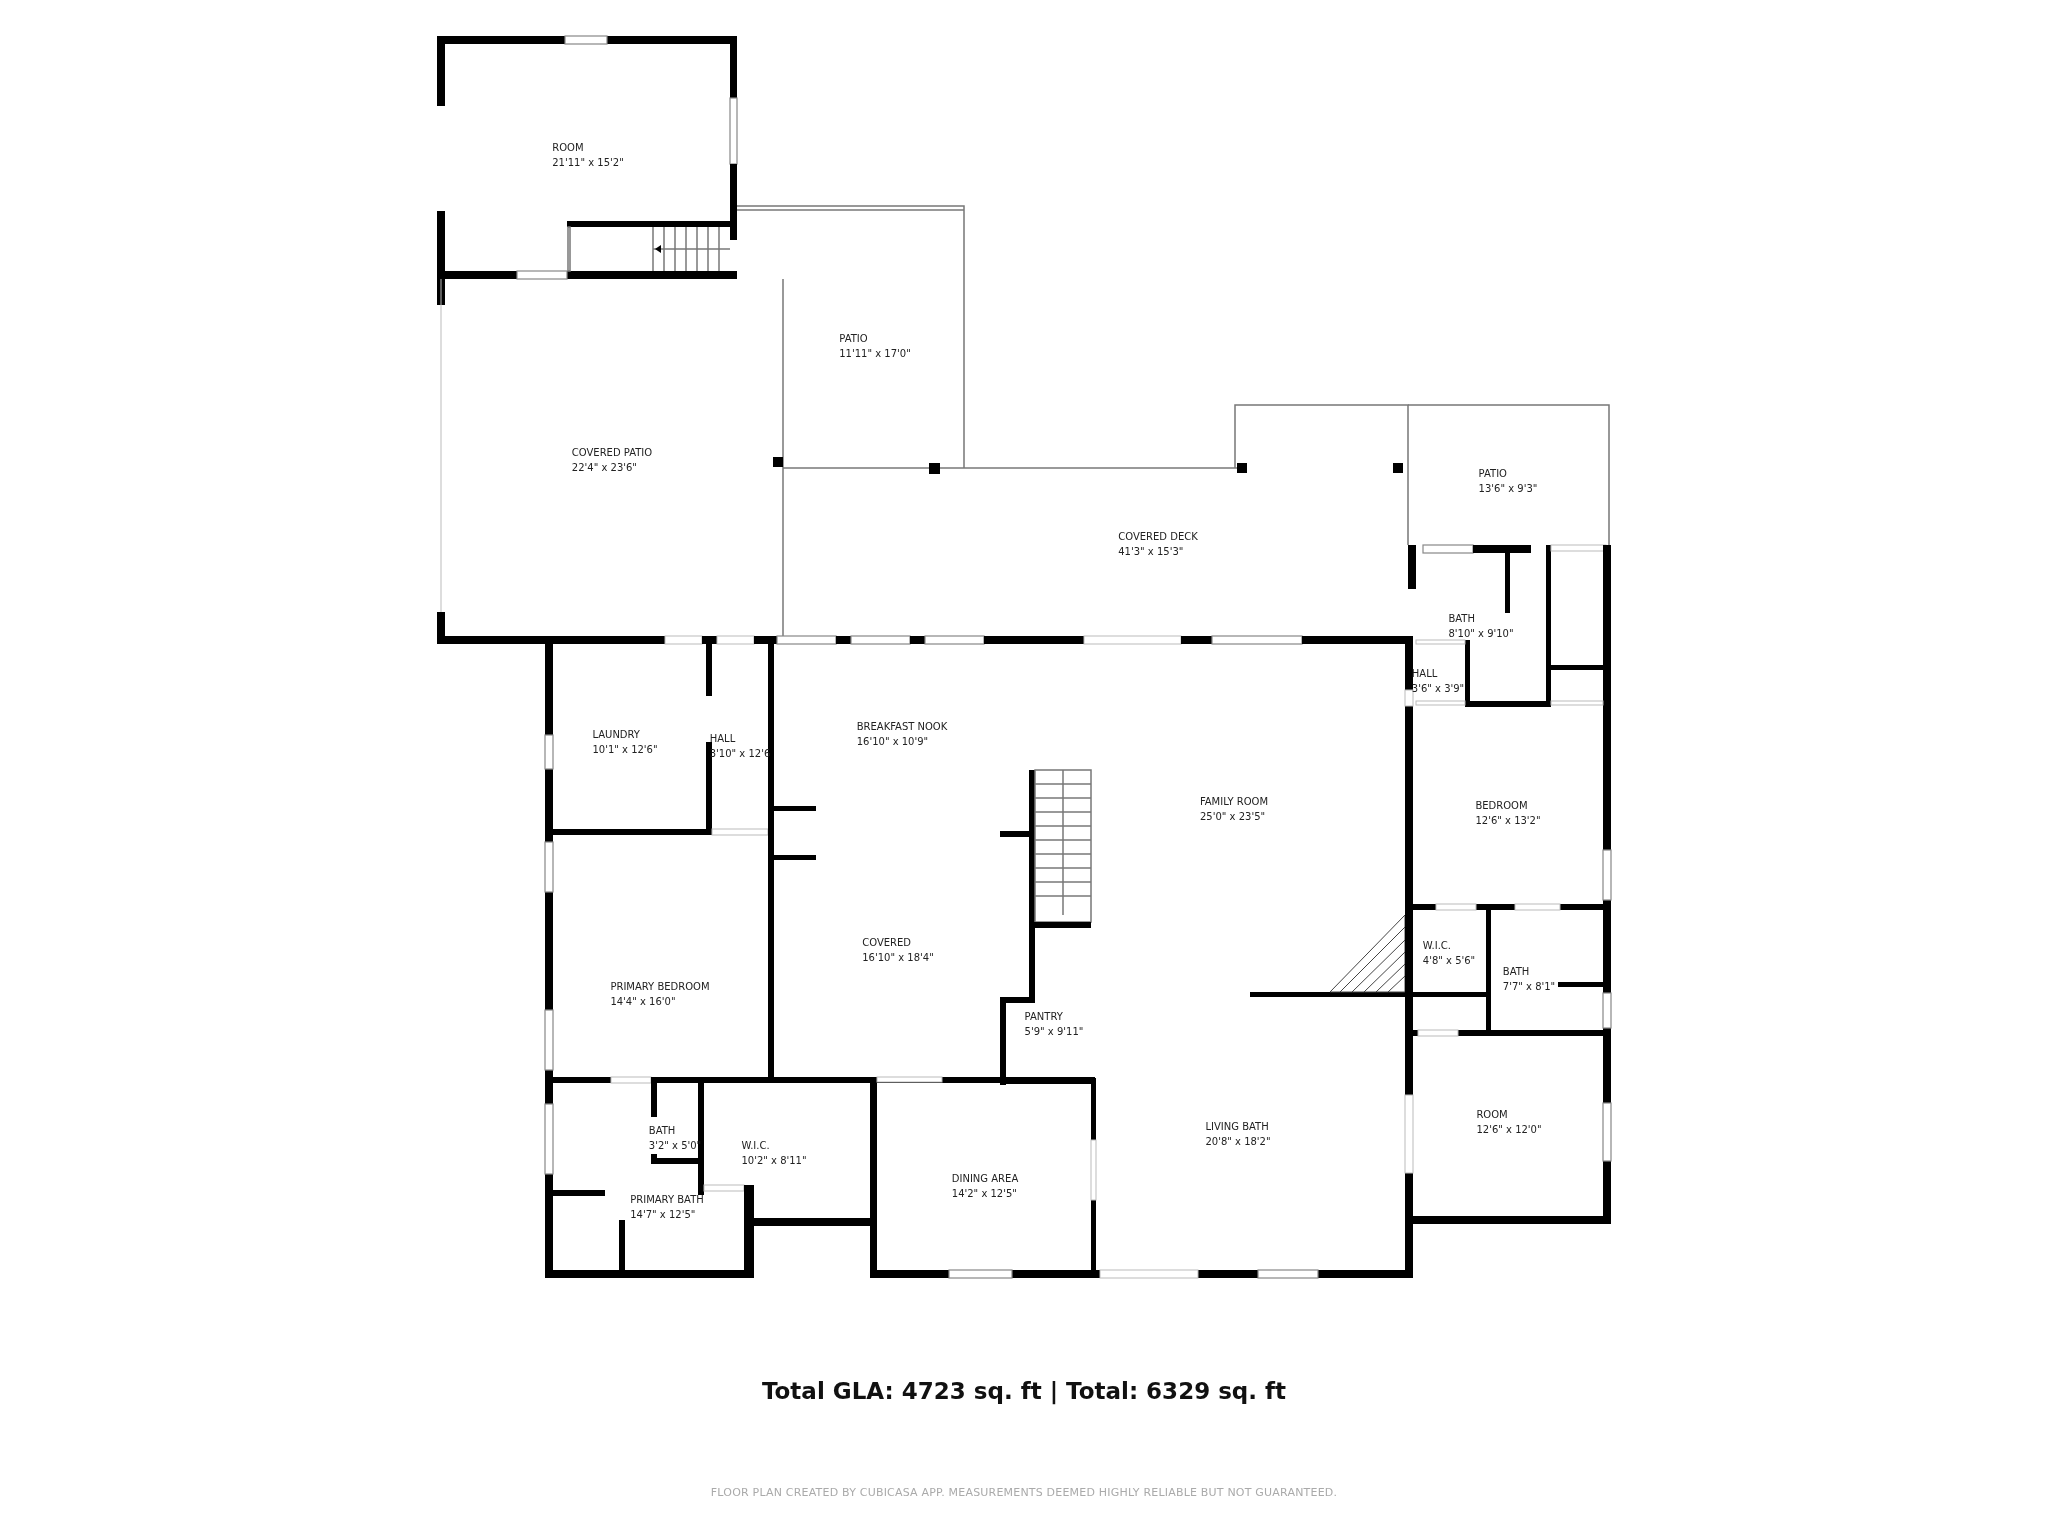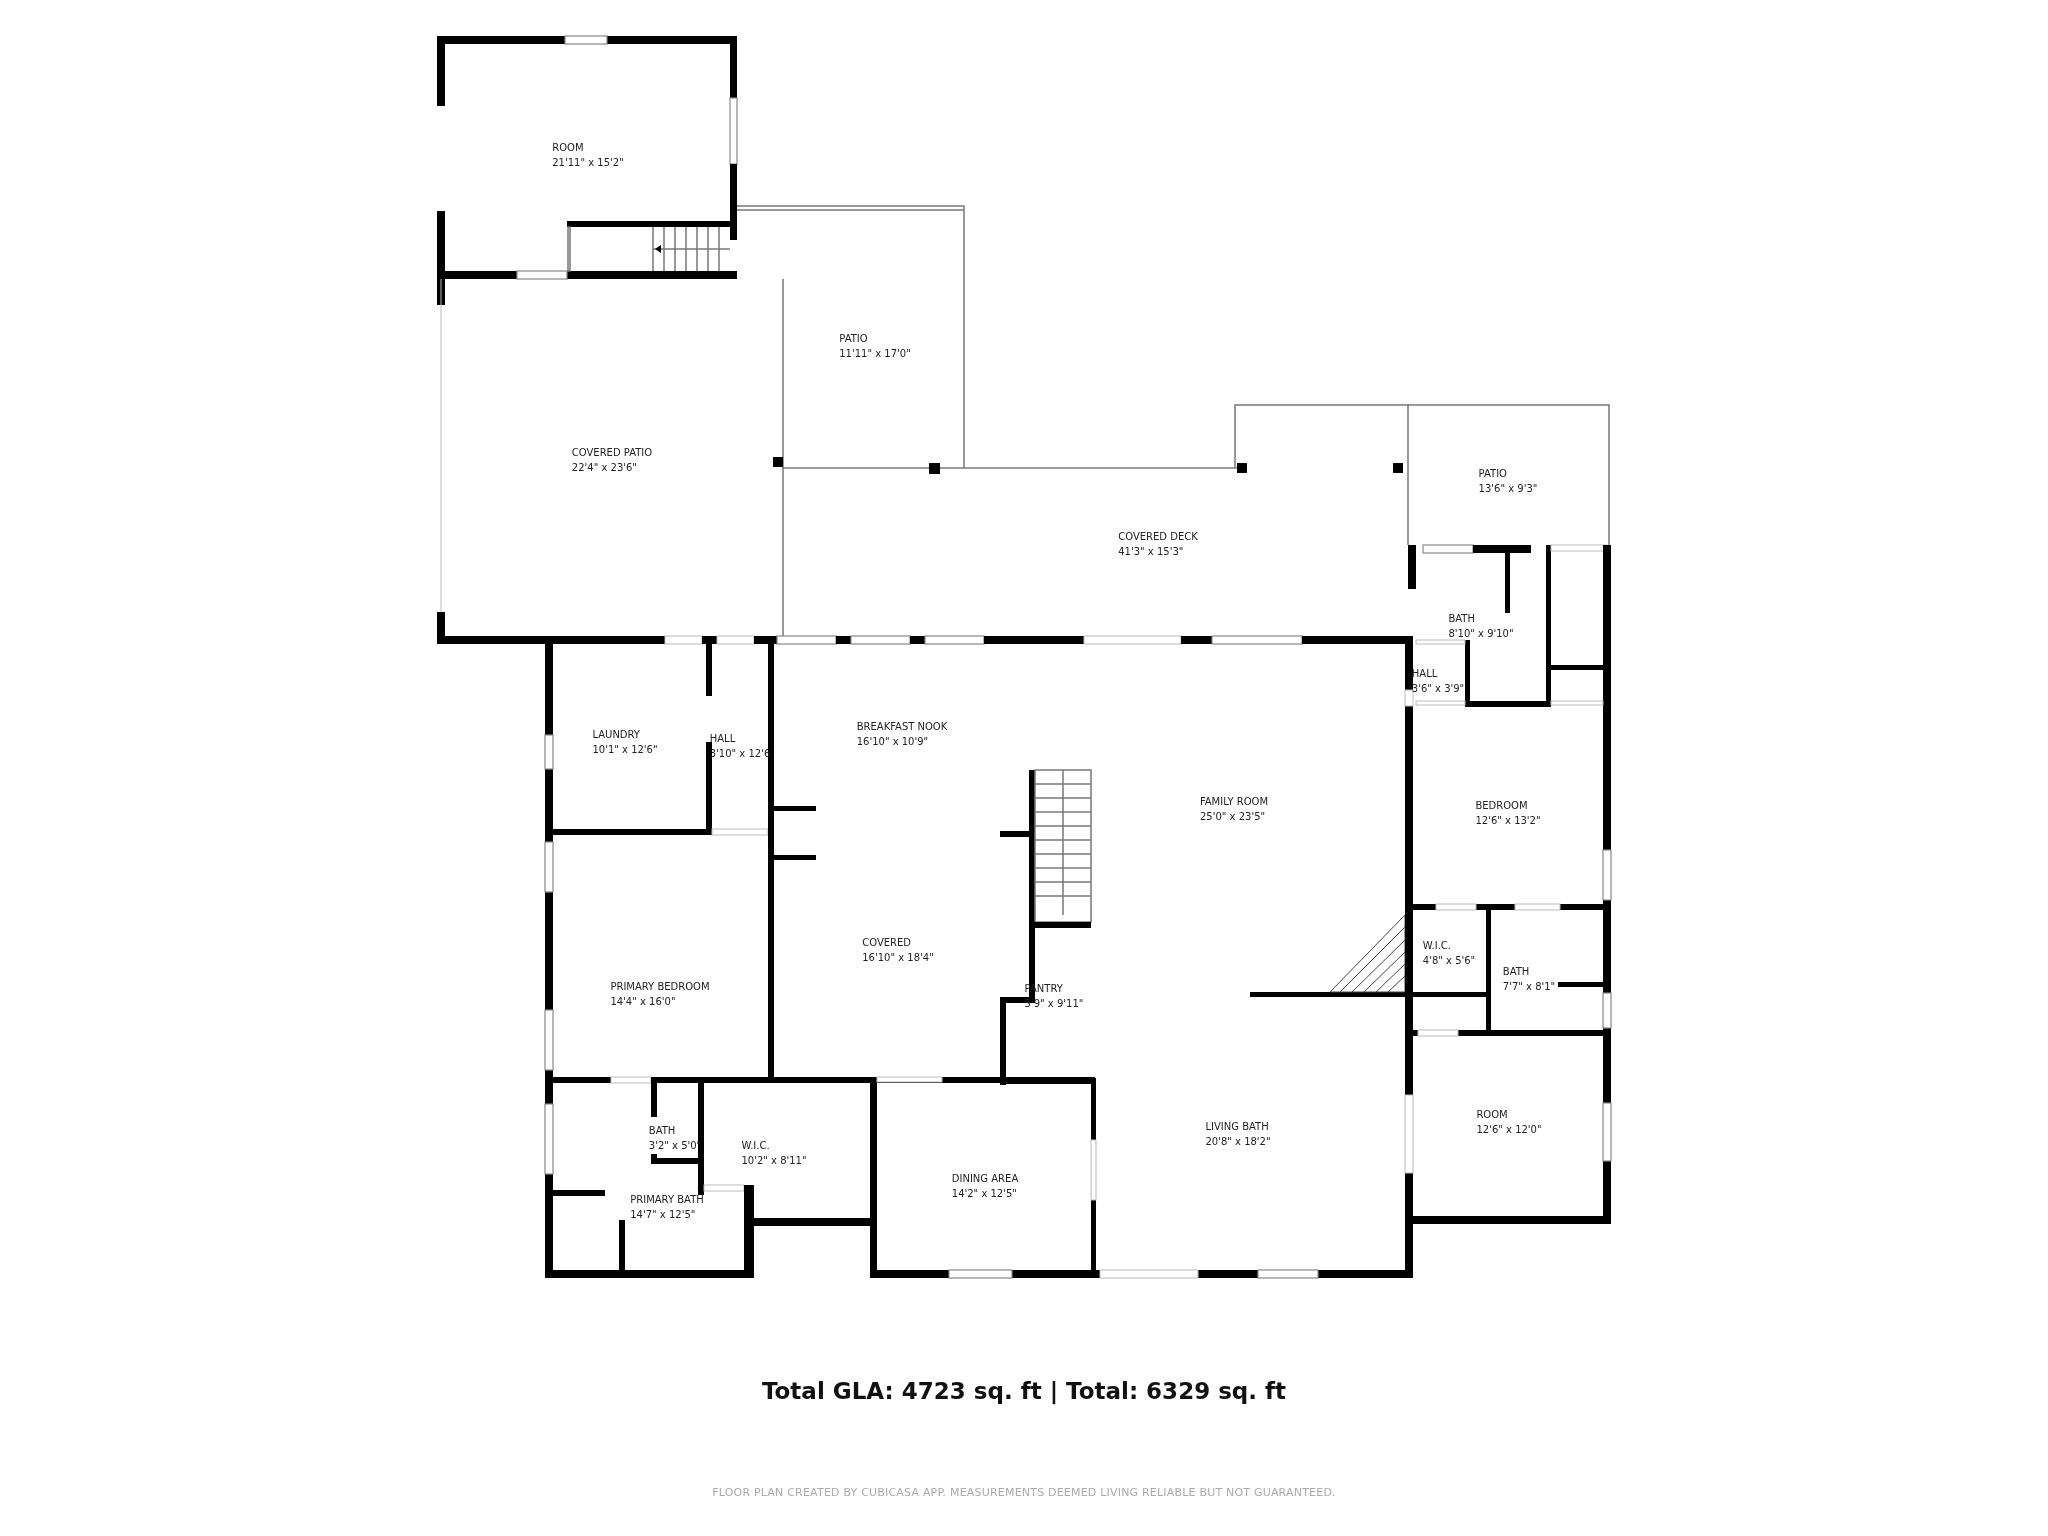--- a/index.html
+++ b/index.html
@@ -250,21 +250,21 @@
   <span class="dims">16'10" x 18'4"</span>
 </div>
 <div class="room-label" style="left:1449px;top:953px;">
   <span class="name">W.I.C.</span>
   <span class="dims">4'8" x 5'6"</span>
 </div>
 <div class="room-label" style="left:1529px;top:979px;">
   <span class="name">BATH</span>
   <span class="dims">7'7" x 8'1"</span>
 </div>
-<div class="room-label" style="left:1054px;top:996px;">
+<div class="room-label" style="left:1054px;top:1024px;">
   <span class="name">PANTRY</span>
   <span class="dims">5'9" x 9'11"</span>
 </div>
 <div class="room-label" style="left:675px;top:1138px;">
   <span class="name">BATH</span>
   <span class="dims">3'2" x 5'0"</span>
 </div>
 <div class="room-label" style="left:774px;top:1153px;">
   <span class="name">W.I.C.</span>
   <span class="dims">10'2" x 8'11"</span>
@@ -282,13 +282,13 @@
   <span class="dims">20'8" x 18'2"</span>
 </div>
 <div class="room-label" style="left:1509px;top:1122px;">
   <span class="name">ROOM</span>
   <span class="dims">12'6" x 12'0"</span>
 </div>
 
 <div id="summary">
   <div class="total">Total GLA: 4723 sq. ft | Total: 6329 sq. ft</div>
 </div>
-<div id="disclaimer">FLOOR PLAN CREATED BY CUBICASA APP. MEASUREMENTS DEEMED LIVING RELIABLE BUT NOT GUARANTEED.</div>
+<div id="disclaimer">FLOOR PLAN CREATED BY CUBICASA APP. MEASUREMENTS DEEMED HIGHLY RELIABLE BUT NOT GUARANTEED.</div>
 
 </body></html>

